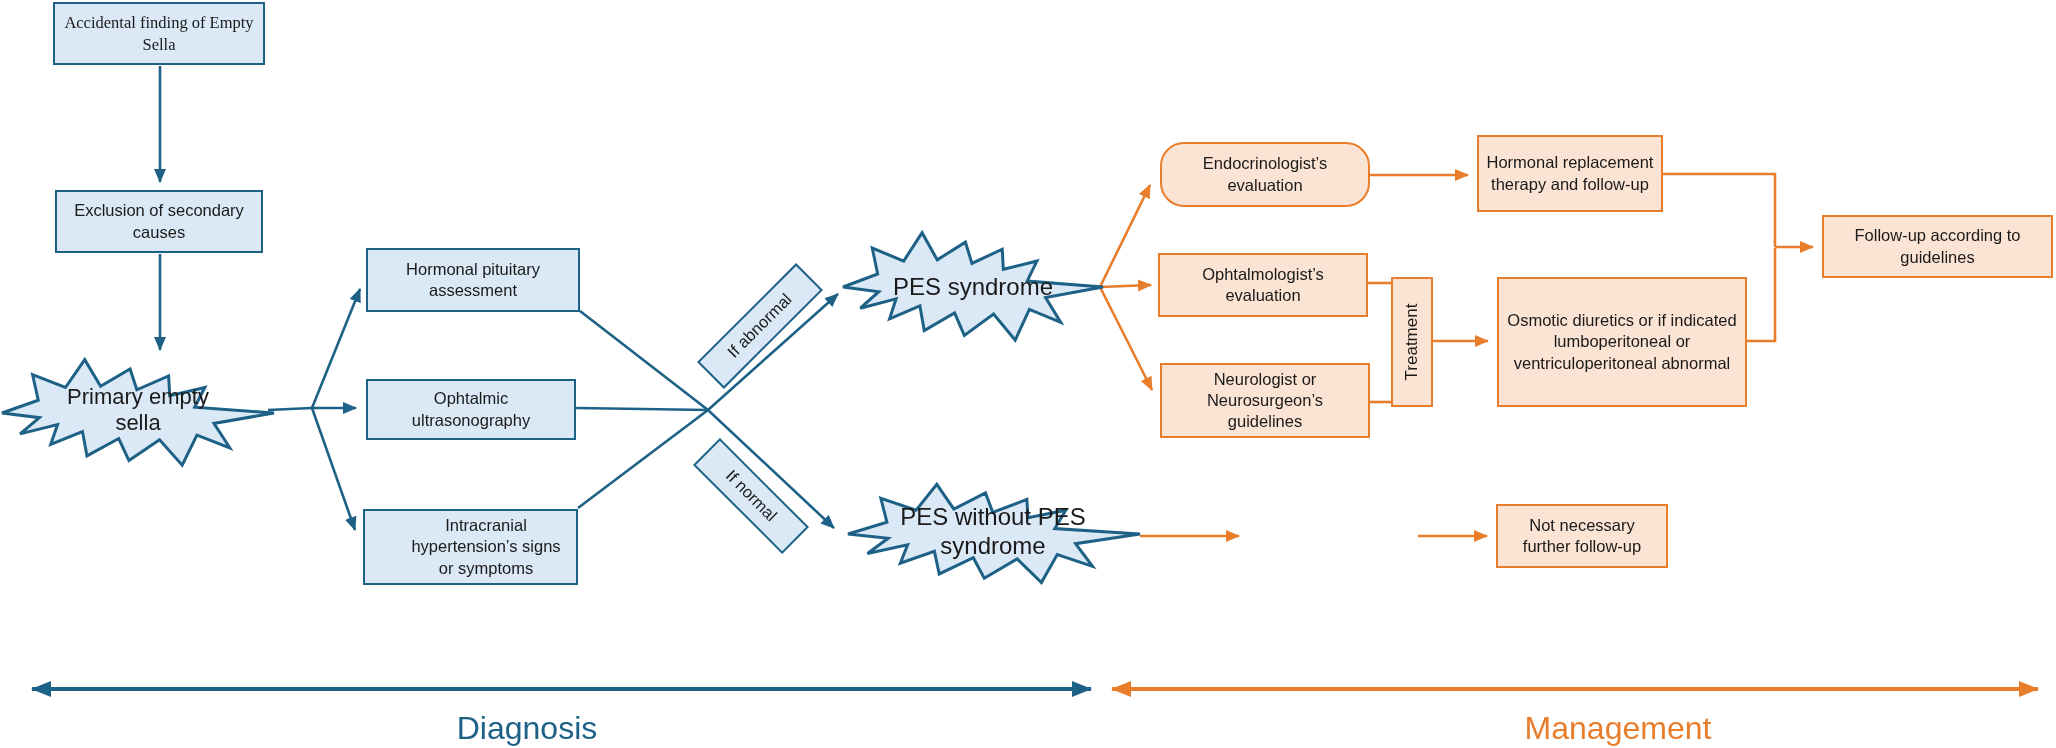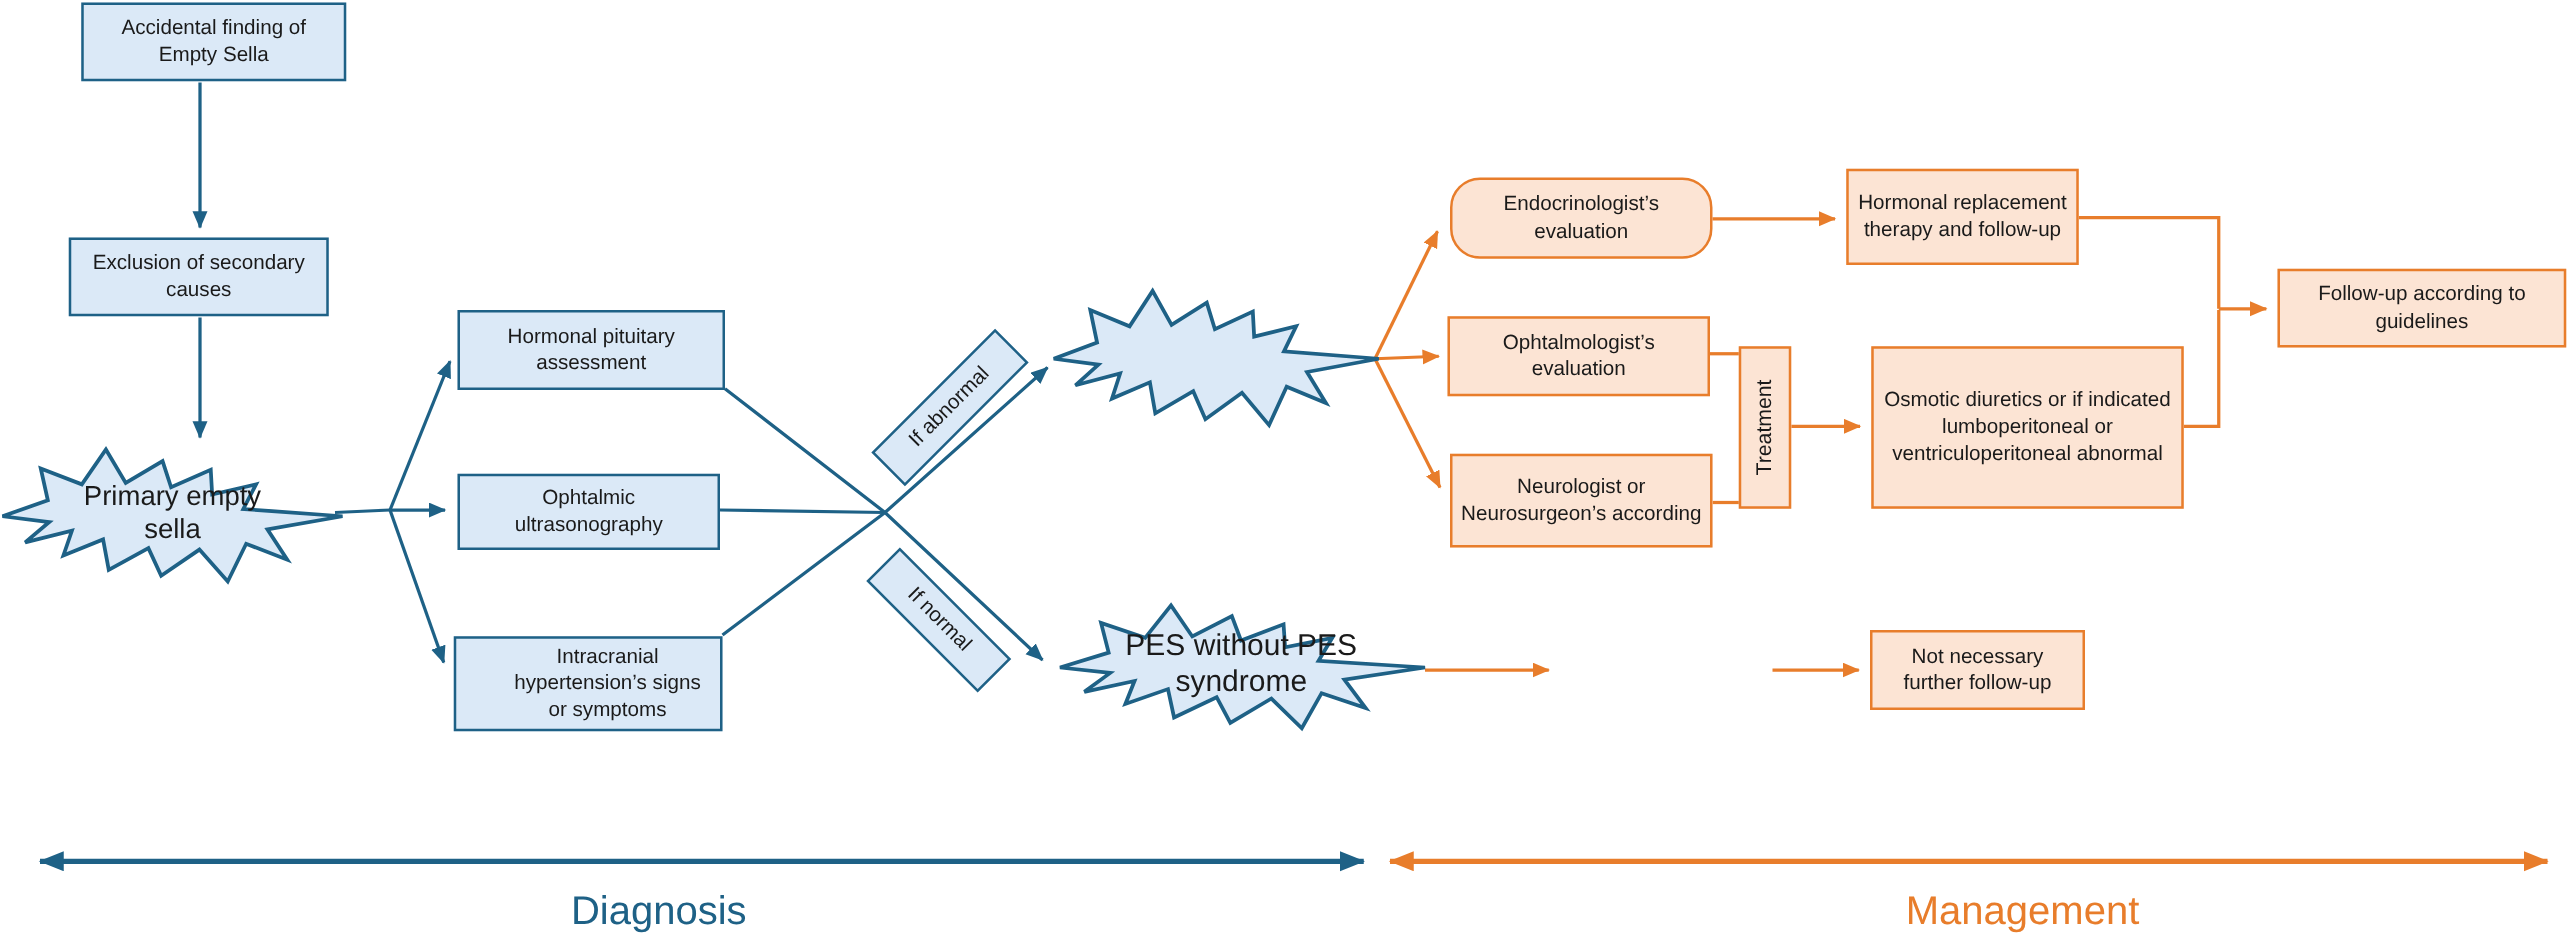--- a/index.html
+++ b/index.html
@@ -96,44 +96,45 @@
         </svg>
       </g>
       <g>
         <svg x="848" y="480" width="292" height="108" viewBox="0 0 240 100" preserveAspectRatio="none">
           <polygon vector-effect="non-scaling-stroke" points="0,50 32,39 27,17 56,28 73,4 87,27 113,12 119,30 147,18 148,35 179,28 170,45 240,50 187,59 201,80 172,69 159,95 139,73 112,91 103,72 75,87 71,66 43,77 49,60 16,68 33,54"></polygon>
         </svg>
       </g>
     </g>
   </svg>
 
-  <div class="node blue-box" style="left:65px;top:2px;width:212px;height:63px;">Accidental finding of Empty Sella</div>
+  <div class="node blue-box" style="left:53px;top:2px;width:212px;height:63px;font-family:Liberation Serif, serif;">Accidental finding of Empty Sella</div>
 
   <div class="node blue-box" style="left:55px;top:190px;width:208px;height:63px;">Exclusion of secondary causes</div>
 
   <div class="node blue-box" style="left:366px;top:248px;width:214px;height:64px;">Hormonal pituitary assessment</div>
 
   <div class="node blue-box" style="left:366px;top:379px;width:210px;height:61px;">Ophtalmic ultrasonography</div>
 
   <div class="node blue-box" style="left:363px;top:509px;width:215px;height:76px;padding-left:37px;">Intracranial hypertension’s signs or symptoms</div>
 
   <div class="node blue-box rot" style="left:690px;top:307px;width:140px;height:38px;transform:rotate(-45deg);">If abnormal</div>
 
   <div class="node blue-box rot" style="left:688px;top:477px;width:126px;height:38px;transform:rotate(45deg);">If normal</div>
 
   <div class="burst-label" style="left:48px;top:384px;width:180px;font-size:22px;">Primary empty sella</div>
 
+  <div class="burst-label" style="left:858px;top:273px;width:230px;font-size:24px;">PES syndrome</div>
 
   <div class="burst-label" style="left:878px;top:503px;width:230px;font-size:24px;">PES without PES syndrome</div>
 
   <div class="node orange-box" style="left:1160px;top:142px;width:210px;height:65px;border-radius:24px;">Endocrinologist’s evaluation</div>
 
   <div class="node orange-box" style="left:1158px;top:253px;width:210px;height:64px;">Ophtalmologist’s evaluation</div>
 
-  <div class="node orange-box" style="left:1160px;top:363px;width:210px;height:75px;">Neurologist or Neurosurgeon’s according</div>
+  <div class="node orange-box" style="left:1160px;top:363px;width:210px;height:75px;">Neurologist or Neurosurgeon’s guidelines</div>
 
   <div class="node orange-box rot" style="left:1347px;top:321px;width:130px;height:42px;transform:rotate(-90deg);font-size:17px;">Treatment</div>
 
   <div class="node orange-box" style="left:1477px;top:135px;width:186px;height:77px;">Hormonal replacement therapy and follow-up</div>
 
   <div class="node orange-box" style="left:1497px;top:277px;width:250px;height:130px;">Osmotic diuretics or if indicated lumboperitoneal or ventriculoperitoneal abnormal</div>
 
   <div class="node orange-box" style="left:1822px;top:215px;width:231px;height:63px;">Follow-up according to guidelines</div>
 
 

